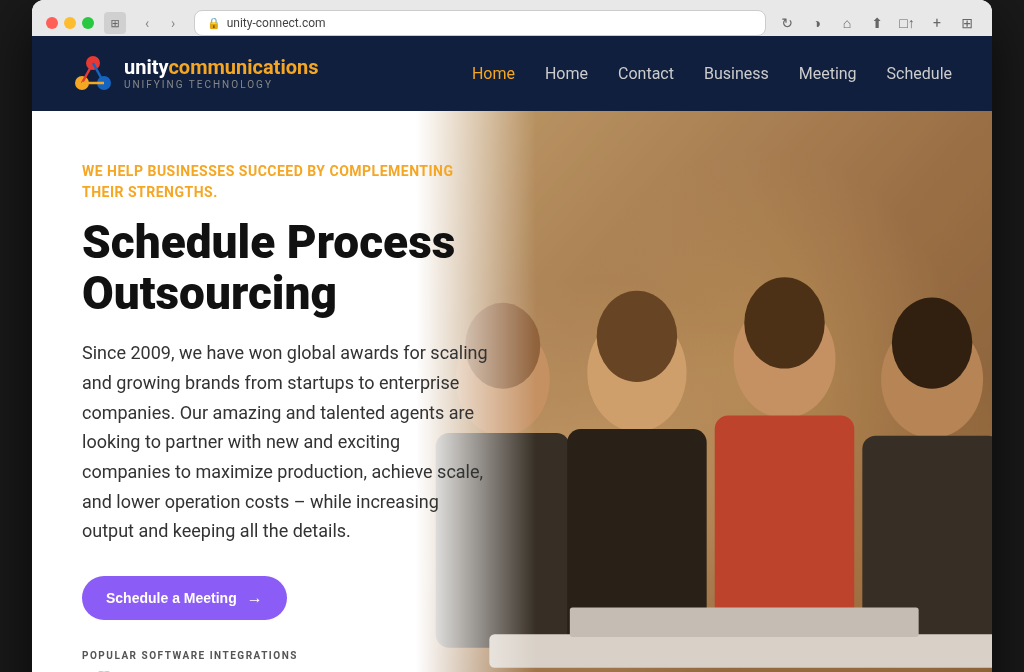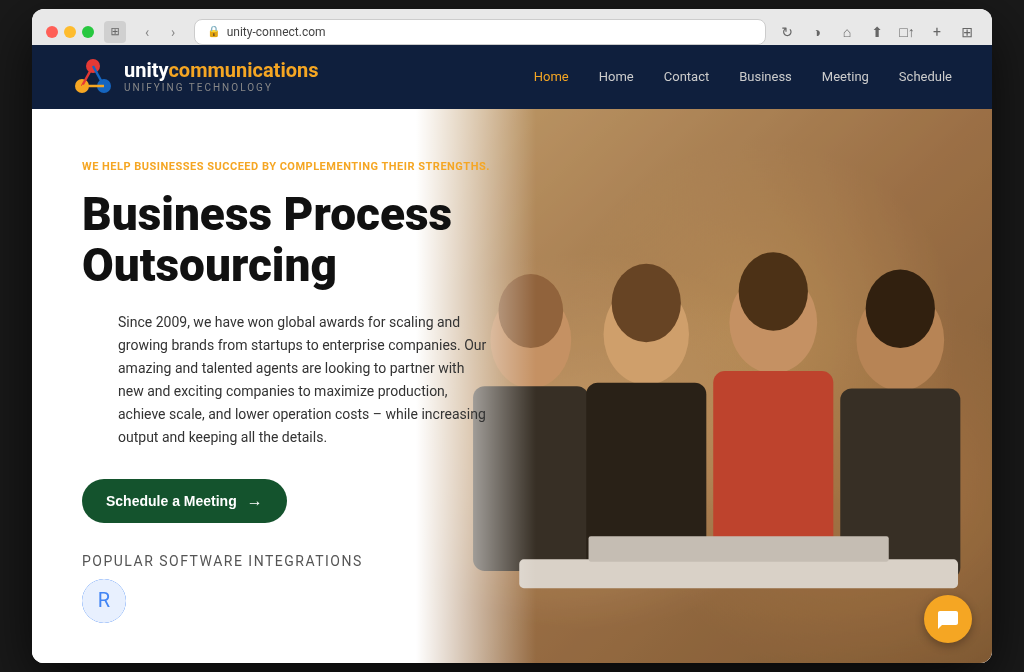--- a/index.html
+++ b/index.html
@@ -118,21 +118,21 @@
     .website {
       background: #fff;
     }
 
     
     .site-nav {
       background: #0f1f3d;
       padding: 0 40px;
       display: flex;
       align-items: center;
-      height: 64px;
+      height: 75px;
     }
 
     .logo-area {
       display: flex;
       align-items: center;
       gap: 10px;
       flex-shrink: 0;
     }
 
     .logo-icon {
@@ -164,21 +164,21 @@
     .nav-links {
       display: flex;
       gap: 30px;
       margin-left: auto;
       align-items: center;
     }
 
     .nav-link {
       color: #ccc;
       text-decoration: none;
-      font-size: 13px;
+      font-size: 16px;
       cursor: pointer;
     }
 
     .nav-link.active {
       color: #f5a623;
     }
 
     
     .hero {
       background: #fff;
@@ -190,67 +190,66 @@
 
     .hero-content {
       position: relative;
       z-index: 10;
       padding: 50px 50px 40px;
       max-width: 510px;
       flex-shrink: 0;
     }
 
     .hero-tagline {
-      font-size: 11px;
+      font-size: 14px;
       font-weight: 700;
       color: #f5a623;
       text-transform: uppercase;
       letter-spacing: 0.5px;
       line-height: 1.5;
       margin-bottom: 14px;
     }
 
     .hero-heading {
       font-size: 46px;
       font-weight: 900;
       color: #111;
       line-height: 1.1;
       margin-bottom: 20px;
     }
 
     .hero-body {
-      font-size: 14px;
+      font-size: 18px;
       color: #333;
       line-height: 1.65;
       margin-bottom: 30px;
-      margin-left: 36px;
     }
 
     .cta-button {
       display: inline-flex;
       align-items: center;
       gap: 10px;
-      background: #14532d;
+      background: #8b5cf6;
       color: #fff;
       font-weight: 700;
       font-size: 14px;
       padding: 13px 24px;
       border-radius: 30px;
       cursor: pointer;
       border: none;
       text-decoration: none;
     }
 
     .cta-arrow {
       font-size: 16px;
     }
 
     .popular-label {
-      font-size: 14px;
-      font-weight: 400;
+      font-size: 10px;
+      font-weight: 700;
       letter-spacing: 1.5px;
       text-transform: uppercase;
       color: #555;
       margin-top: 36px;
     }
 
     
     .hero-image-area {
       position: absolute;
       right: 0;
@@ -392,21 +391,21 @@
         <a class="nav-link">Meeting</a>
         <a class="nav-link">Schedule</a>
       </div>
     </nav>
 
     <section class="hero">
 
       <div class="hero-content">
         <div class="hero-tagline">WE HELP BUSINESSES SUCCEED BY COMPLEMENTING THEIR STRENGTHS.</div>
         <h1 class="hero-heading">
-          <span>Business Process</span><br>
+          <span>Schedule Process</span><br>
           <span>Outsourcing</span>
         </h1>
         <p class="hero-body">Since 2009, we have won global awards for scaling and growing brands from startups to enterprise companies. Our amazing and talented agents are looking to partner with new and exciting companies to maximize production, achieve scale, and lower operation costs – while increasing output and keeping all the details.</p>
         <button class="cta-button">
           <span>Schedule a Meeting</span>
           <span class="cta-arrow">→</span>
         </button>
 
         <div class="popular-label" style="margin-top:30px;">POPULAR SOFTWARE INTEGRATIONS</div>
         <div class="software-row">

